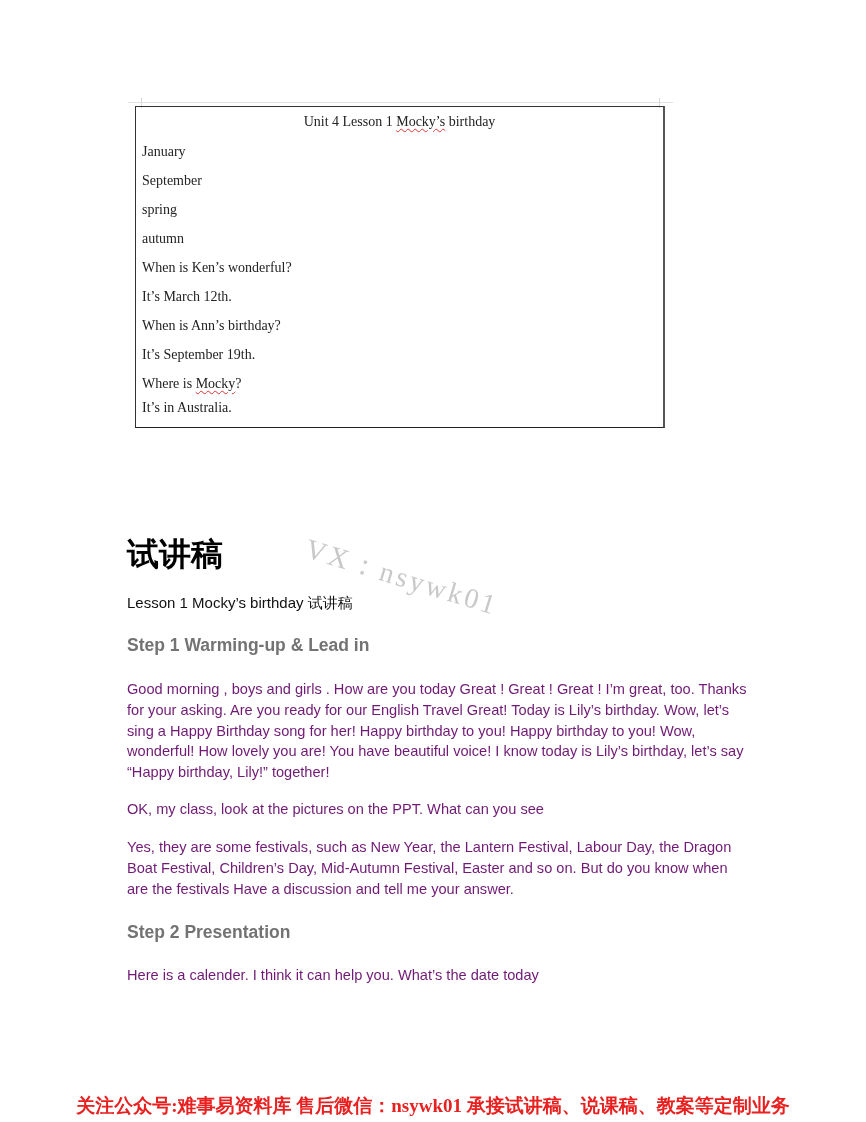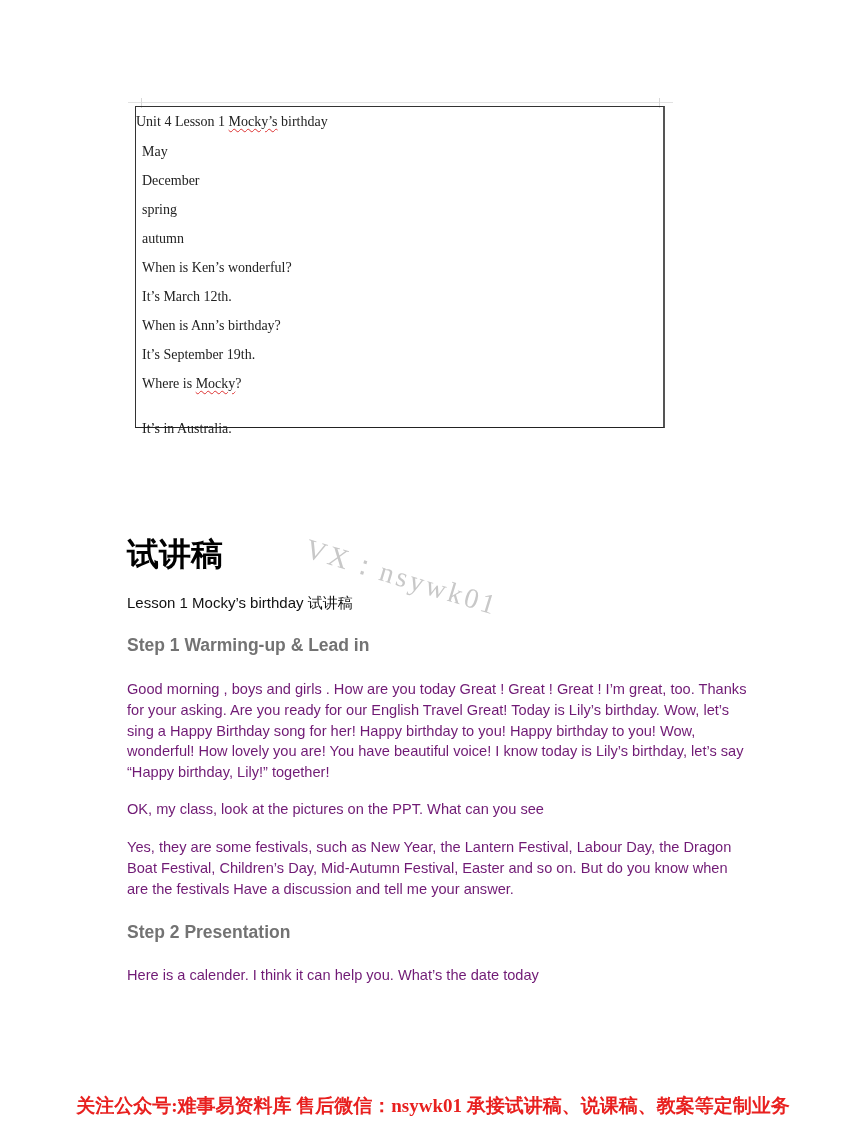--- a/index.html
+++ b/index.html
@@ -10,21 +10,21 @@
     }
     .guide-h { position: absolute; left: 128px; top: 102px; width: 545px; height: 1px; background: #e2e2e2; }
     .guide-v1 { position: absolute; left: 141px; top: 98px; width: 1px; height: 10px; background: #d8d8d8; }
     .guide-v2 { position: absolute; left: 659px; top: 98px; width: 1px; height: 10px; background: #d8d8d8; }
     .board {
       position: absolute; left: 135px; top: 106px; width: 530px; height: 322px;
       border: 1px solid #333; border-right: 2px solid #555; border-bottom: 1.5px solid #222;
       font-family: "Liberation Serif", "DejaVu Serif", serif; font-size: 14px; color: #222;
       box-sizing: border-box;
     }
-    .board-title { position: absolute; left: 0; right: 0; top: 7px; text-align: left; }
+    .board-title { position: absolute; left: 0; right: 0; top: 7px; text-align: center; }
     .board-line { position: absolute; left: 6px; }
     .squiggle { text-decoration: underline wavy #d33; text-decoration-thickness: 1px; text-underline-offset: 2px; }
 
     .watermark {
       position: absolute; left: 312px; top: 530px;
       font-family: "Liberation Serif", "DejaVu Serif", serif; font-size: 28px; color: #c8c8c8;
       transform: rotate(17deg); transform-origin: left top; letter-spacing: 3px; white-space: nowrap;
     }
     .h1 { position: absolute; left: 127px; top: 533px; font-size: 32px; font-weight: bold; color: #000;
       font-family: "DejaVu Sans", sans-serif; }
@@ -41,32 +41,32 @@
 <body>
 
 <div class="guide-h"></div>
 <div class="guide-v1"></div>
 <div class="guide-v2"></div>
 
 <div class="board">
   <div class="board-title">
     <span>Unit 4 Lesson 1 </span><span class="squiggle">Mocky’s</span><span> birthday</span>
   </div>
-  <div class="board-line" style="top:37px">May</div>
-  <div class="board-line" style="top:66px">December</div>
+  <div class="board-line" style="top:37px">January</div>
+  <div class="board-line" style="top:66px">September</div>
   <div class="board-line" style="top:95px">spring</div>
   <div class="board-line" style="top:124px">autumn</div>
   <div class="board-line" style="top:153px">When is Ken’s wonderful?</div>
   <div class="board-line" style="top:182px">It’s March 12th.</div>
   <div class="board-line" style="top:211px">When is Ann’s birthday?</div>
   <div class="board-line" style="top:240px">It’s September 19th.</div>
   <div class="board-line" style="top:269px">
     <span>Where is </span><span class="squiggle">Mocky</span><span>?</span>
   </div>
-  <div class="board-line" style="top:314px">It’s in Australia.</div>
+  <div class="board-line" style="top:293px">It’s in Australia.</div>
 </div>
 
 <div class="watermark">VX：nsywk01</div>
 
 <div class="h1">试讲稿</div>
 <div class="subtitle">Lesson 1 Mocky’s birthday 试讲稿</div>
 
 <div class="h2" style="top:635px">Step 1 Warming-up &amp; Lead in</div>
 <div class="para" style="top:679px">Good morning , boys and girls . How are you today Great ! Great ! Great ! I’m great, too. Thanks for your asking. Are you ready for our English Travel Great! Today is Lily’s birthday. Wow, let’s sing a Happy Birthday song for her! Happy birthday to you! Happy birthday to you! Wow, wonderful! How lovely you are! You have beautiful voice! I know today is Lily’s birthday, let’s say “Happy birthday, Lily!” together!</div>
 <div class="para" style="top:799px">OK, my class, look at the pictures on the PPT. What can you see</div>

